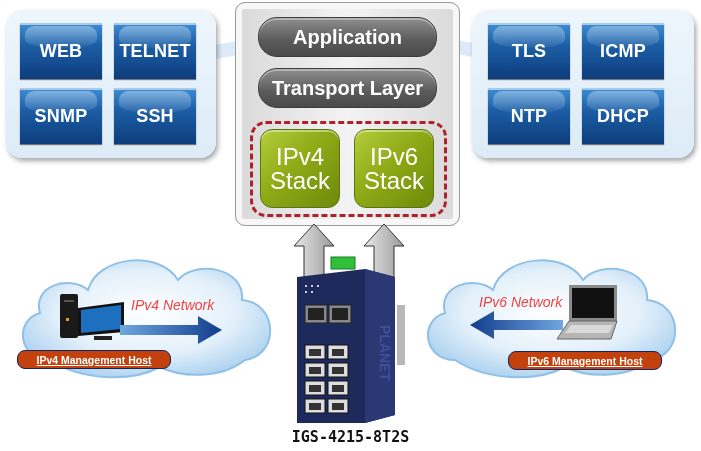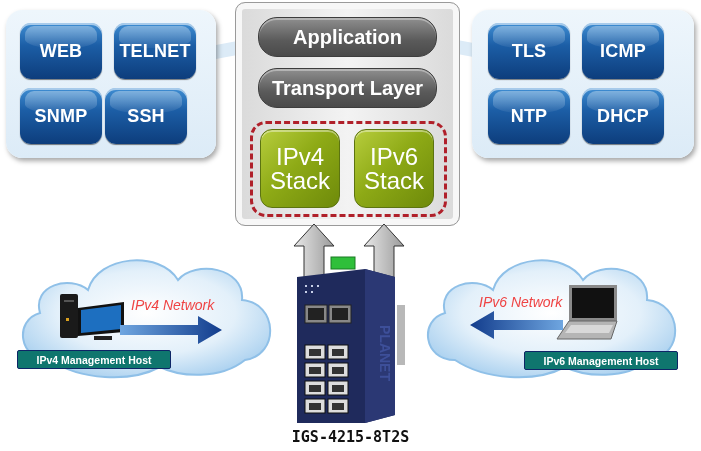--- a/index.html
+++ b/index.html
@@ -3,21 +3,21 @@
 <meta charset="utf-8">
 <style>
   html, body { margin:0; padding:0; background:#ffffff; }
   body { width:701px; height:451px; position:relative; overflow:hidden;
          font-family:"Liberation Sans", sans-serif; }
   .abs { position:absolute; }
 
   
   .panel { position:absolute; background:linear-gradient(#eef6fc,#dcebf7);
            border-radius:16px; box-shadow:2px 3px 5px rgba(0,0,0,0.35); }
-  .svc { position:absolute; width:82px; height:56px; border-radius:11px;
+  .svc { position:absolute; width:82px; height:56px; border-radius:0;
          background:linear-gradient(#3f8ed3 0%, #1c5ea6 40%, #0d3d7c 100%);
          box-shadow:inset 0 2px 0 rgba(255,255,255,0.55), 0 1px 1px rgba(0,0,0,0.5);
          color:#fff; font-weight:bold; font-size:18px; display:flex;
          align-items:center; justify-content:center; letter-spacing:0.2px; }
   .svc::before { content:""; position:absolute; left:5px; right:5px; top:3px; height:22px;
                  border-radius:9px 9px 40% 40%; background:linear-gradient(rgba(255,255,255,0.35),rgba(255,255,255,0.05)); }
   .svc span { position:relative; }
 
   
   .stackbox { position:absolute; left:235px; top:2px; width:223px; height:222px;
@@ -31,23 +31,23 @@
            box-shadow:inset 0 2px 0 rgba(255,255,255,0.35);font-weight:bold; }
   .dashed { position:absolute; left:250px; top:121px; width:191px; height:90px;
             border:3.5px dashed #b0202a; border-radius:16px; }
   .stack { position:absolute; top:129px; width:78px; height:77px; border-radius:12px;
            background:linear-gradient(135deg,#b7cd3d 0%,#8eaa16 45%,#6e8a0a 100%);
            border:1px solid #5c7410; color:#fff; font-size:24px; line-height:24px;
            display:flex; flex-direction:column; align-items:center; justify-content:center;
            box-shadow:inset 0 2px 0 rgba(255,255,255,0.4); }
 
   
-  .host-badge { position:absolute; height:17px; border-radius:2px; background:#0f766e;
+  .host-badge { position:absolute; height:17px; border-radius:8px; background:#c2410c;
                 border:1px solid #0e2566; color:#fff; font-weight:bold; font-size:10.5px;
-                display:flex; align-items:center; justify-content:center; padding:0 8px; }
+                display:flex; align-items:center; justify-content:center; padding:0 8px;text-decoration:underline; }
   .net-label { position:absolute; font-style:italic; font-size:14px; color:#ef4444; }
   .caption { position:absolute; left:0; width:701px; top:428px; text-align:center;
              font-family:"DejaVu Sans Mono", monospace; font-weight:bold; font-size:15px; color:#111; }
 </style>
 </head>
 <body>
 
 <svg class="abs" style="left:0;top:0" width="701" height="120">
   <polygon points="200,48 296,30 296,44 200,62" fill="#dcebf7"></polygon>
   <polygon points="500,48 404,30 404,44 500,62" fill="#dcebf7"></polygon>
@@ -57,21 +57,21 @@
 </div>
 <div class="svc" style="left:20px;top:23px;">
     <span>WEB</span>
   </div>
 <div class="svc" style="left:114px;top:23px;">
     <span>TELNET</span>
   </div>
 <div class="svc" style="left:20px;top:88px;">
     <span>SNMP</span>
   </div>
-<div class="svc" style="left:105px;top:88px;">
+<div class="svc" style="left:114px;top:88px;">
     <span>SSH</span>
   </div>
 
 <div class="panel" style="left:472px;top:10px;width:222px;height:148px;">
 </div>
 <div class="svc" style="left:488px;top:23px;">
     <span>TLS</span>
   </div>
 <div class="svc" style="left:582px;top:23px;text-align:center;">
     <span>ICMP</span>
@@ -143,21 +143,21 @@
 <svg class="abs" style="left:470px;top:310px" width="95" height="30">
   <defs>
       <linearGradient id="ag2" x1="1" x2="0">
         <stop offset="0" stop-color="#6fa6e0"></stop>
         <stop offset="1" stop-color="#123c8c"></stop>
       </linearGradient>
     </defs>
   <polygon points="93,10 24,10 24,1 0,15 24,29 24,20 93,20" fill="url(#ag2)"></polygon>
 </svg>
 <div class="net-label" style="left:479px;top:294px;">IPv6 Network</div>
-<div class="host-badge" style="left:524px;top:351px;width:136px;">IPv6 Management Host</div>
+<div class="host-badge" style="left:508px;top:351px;width:136px;">IPv6 Management Host</div>
 
 <svg class="abs" style="left:290px;top:218px" width="120" height="70">
   <defs>
       <linearGradient id="gw" x1="0" x2="1">
         <stop offset="0" stop-color="#e8e8e8"></stop>
         <stop offset="1" stop-color="#9a9a9a"></stop>
       </linearGradient>
     </defs>
   <polygon points="14,68 14,28 4,28 24,6 44,28 34,28 34,68" fill="url(#gw)" stroke="#333" stroke-width="1"></polygon>
   <polygon points="84,68 84,28 74,28 94,6 114,28 104,28 104,68" fill="url(#gw)" stroke="#333" stroke-width="1"></polygon>

